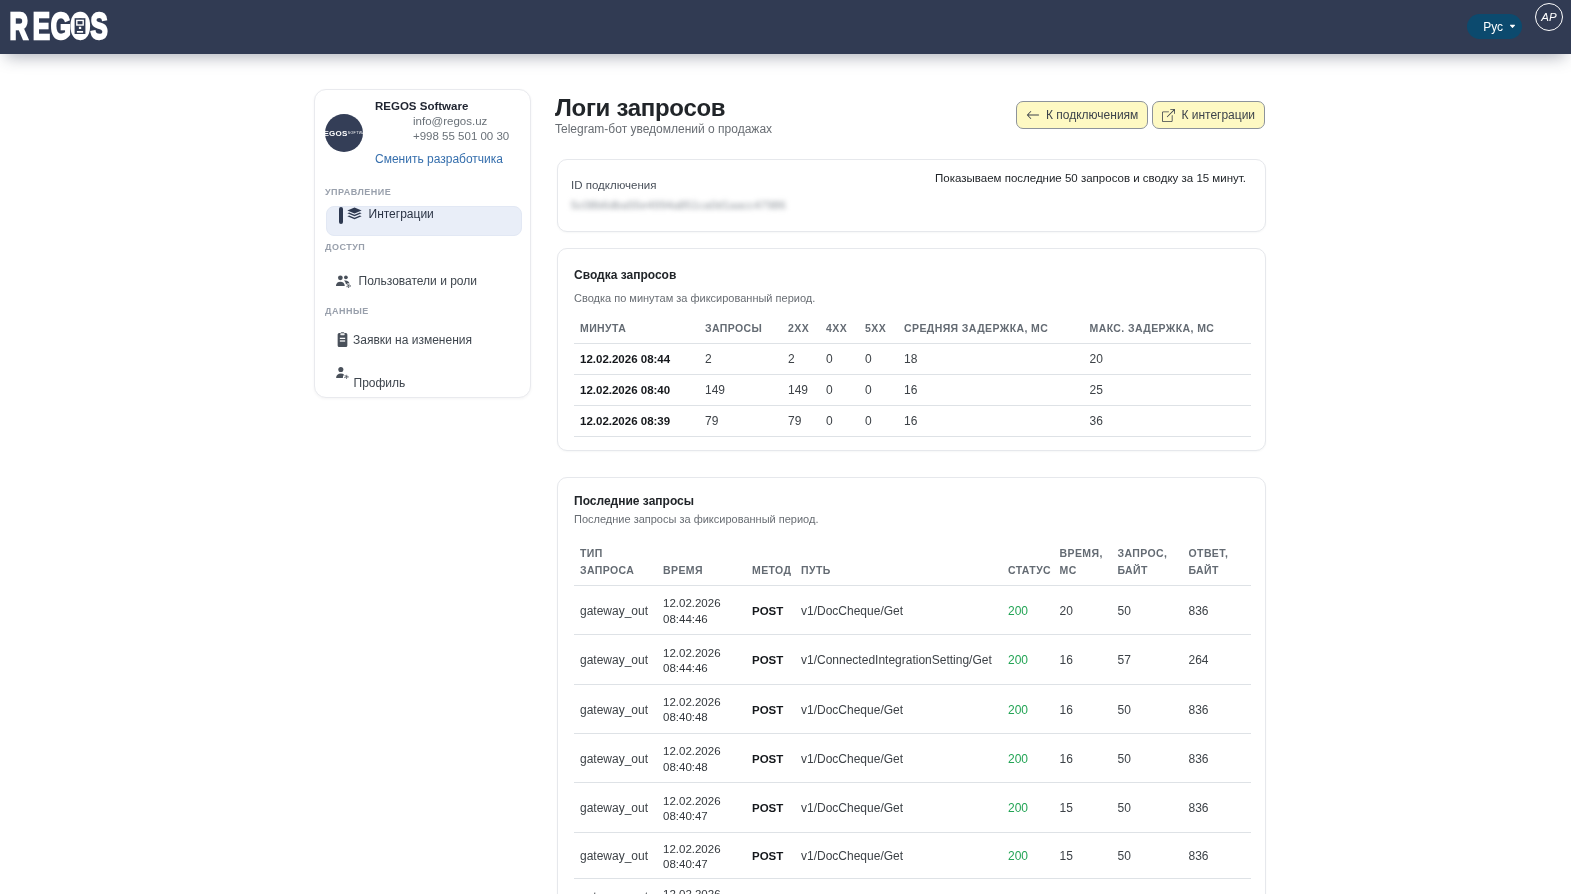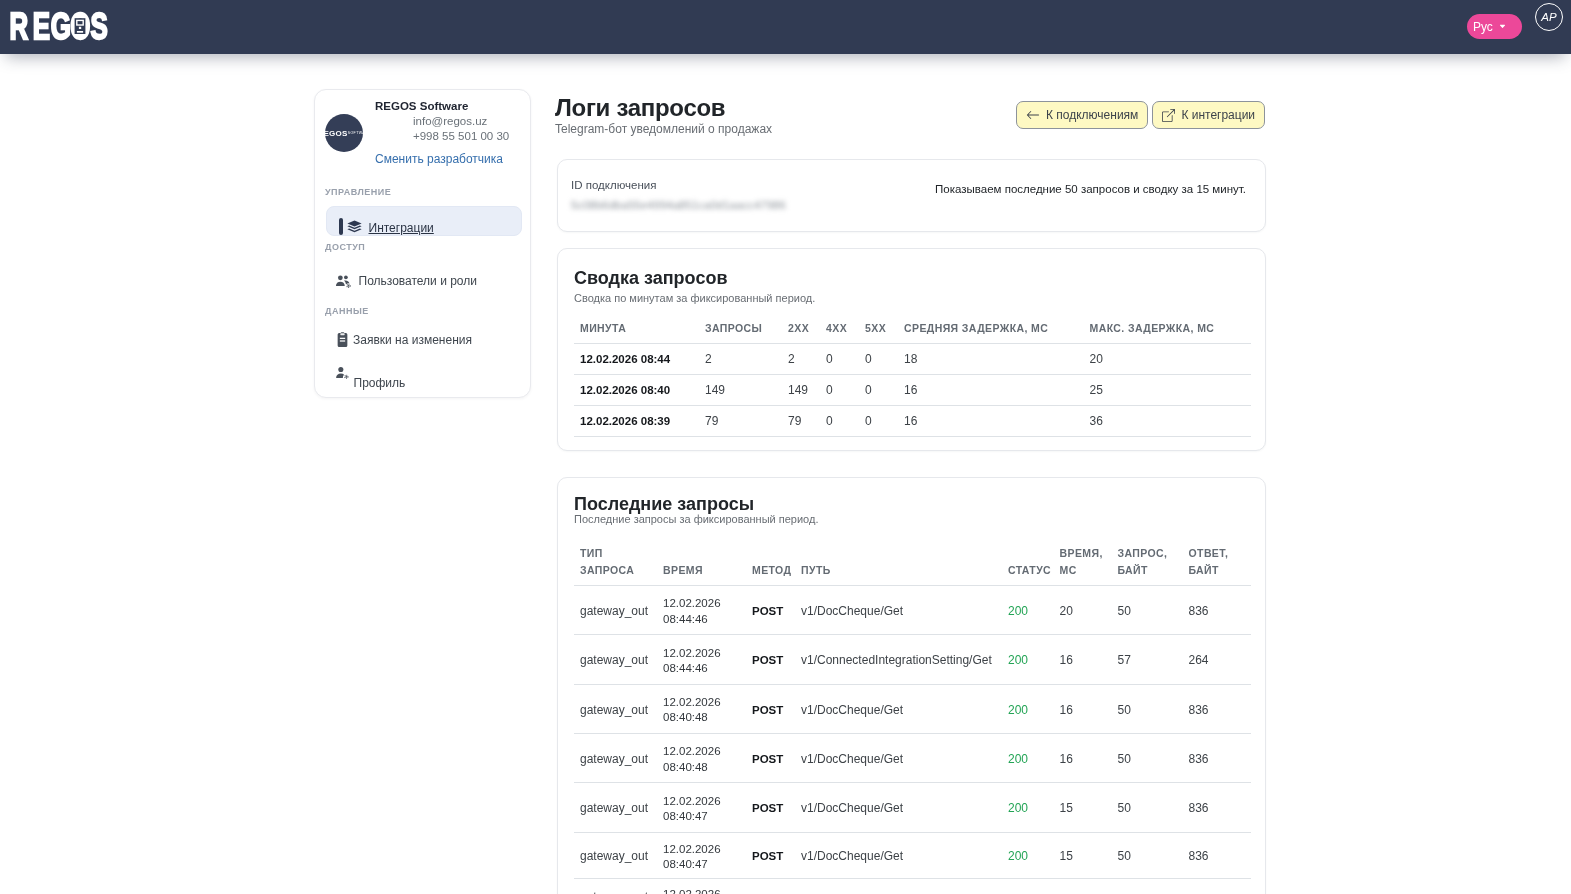--- a/index.html
+++ b/index.html
@@ -10,23 +10,23 @@
   font-family:"Liberation Sans", sans-serif; background:#fff; color:#212529;
 }
 .abs { position:absolute; line-height:1; }
 
 .nav {
   position:absolute; top:0; left:0; width:1571px; height:54px;
   background:#313b53; box-shadow:0 9px 16px -6px rgba(44,52,75,.38);
 }
 .lang-btn {
   position:absolute; left:1467px; top:14px; width:55px; height:25px;
-  background:#ec4899; border:none; border-radius:13px;
+  background:#0c4a6e; border:none; border-radius:13px;
   color:#fff; font-size:12px; font-family:inherit;
-  display:flex; align-items:center; justify-content:flex-start; gap:6px;
+  display:flex; align-items:center; justify-content:flex-end; gap:6px;
 }
 .avatar-ap {
   position:absolute; left:1535px; top:3px; width:28px; height:28px;
   border-radius:50%; border:1.5px solid #fff;
   color:#fff; font-size:11.5px; display:flex; align-items:center; justify-content:center;font-style:italic;
 }
 
 .sidecard {
   position:absolute; left:314px; top:89px; width:217px; height:309px;
   background:#fff; border:1px solid #e9eaee; border-radius:12px;
@@ -38,44 +38,44 @@
 }
 .sc-avatar .l1 { font-size:8px; font-weight:bold; letter-spacing:.3px; line-height:9px; }
 .sc-avatar .l2 { font-size:3.5px; letter-spacing:.4px; line-height:6px; }
 .sc-title { position:absolute; left:60px; top:11px; font-size:11.5px; font-weight:bold; color:#1f2430; line-height:1; }
 .sc-contact { position:absolute; left:60px; top:24px; font-size:11.5px; color:#6a7178; line-height:14.8px;margin-left:38px; }
 .sc-link { position:absolute; left:60px; top:63px; font-size:12px; color:#366fad; line-height:1; }
 .sc-label { position:absolute; left:10px; font-size:9px; font-weight:bold; letter-spacing:.5px; color:#99a0ac; line-height:1; }
 .sc-active {
   position:absolute; left:11px; top:116px; width:196px; height:30px;
   background:#e9eef8; border:1px solid #e2e8f4; border-radius:8px;
-  display:flex; align-items:flex-end; color:#2b3445; font-size:12px;text-decoration:underline;
+  display:flex; align-items:flex-start; color:#2b3445; font-size:12px;
 }
 .sc-bar { width:3.5px; height:17px; border-radius:2px; background:#2d3850; margin-left:12px; }
 .sc-item { position:absolute; height:20px; display:flex; align-items:center; color:#3f464e; font-size:12px; }
 
 .h1 { font-size:24px; font-weight:bold; color:#212529; letter-spacing:-0.3px; }
 .h1sub { font-size:12px; color:#686d73; }
 .topbtns { position:absolute; left:1016px; top:101px; display:flex; gap:4px; }
 .btn {
   height:28px; background:#fef9c3; border:1px solid #8d939b; border-radius:7px;
   font-family:inherit; font-size:12px; color:#3d434b; padding:0 9px;
   display:flex; align-items:center; gap:6px;
 }
 .card {
   position:absolute; background:#fff; border:1px solid #e6e8ec; border-radius:10px;
   box-shadow:0 1px 2px rgba(30,40,60,.04);
 }
 #idcard { left:557px; top:159px; width:709px; height:73px; }
 .id-label { position:absolute; left:13px; top:20px; font-size:11.5px; color:#49505a; line-height:1; }
 .id-hash { position:absolute; left:13px; top:40px; font-size:11.5px; color:#8d939a; filter:blur(2.5px); line-height:1; }
-.id-note { position:absolute; right:19px; top:24px; font-size:11.5px; color:#212529; line-height:1; }
+.id-note { position:absolute; right:19px; top:13px; font-size:11.5px; color:#212529; line-height:1; }
 #summary { left:557px; top:248px; width:709px; height:203px; }
 #requests { left:557px; top:477px; width:709px; height:560px; }
-.card-title { position:absolute; left:16px; font-size:18px; font-weight:bold; color:#212529; line-height:1; }
+.card-title { position:absolute; left:16px; font-size:12px; font-weight:bold; color:#212529; line-height:1; }
 .card-sub { position:absolute; left:16px; font-size:11px; color:#686d73; line-height:1; }
 table { border-collapse:collapse; table-layout:fixed; position:absolute; left:16px; width:677px; }
 th {
   text-align:left; font-size:10.5px; font-weight:bold; color:#646b73;
   letter-spacing:.4px; padding:0 6px 6px 6px; border-bottom:1px solid #dee2e6;
   vertical-align:bottom; line-height:17px;
 }
 td { font-size:12px; color:#3d4247; padding:3px 6px 0 6px; border-bottom:1px solid #dee2e6; vertical-align:middle; line-height:15.5px; }
 #summary td { height:31px; }
 #summary td.b { font-weight:bold; color:#15181c; font-size:11.5px; }

